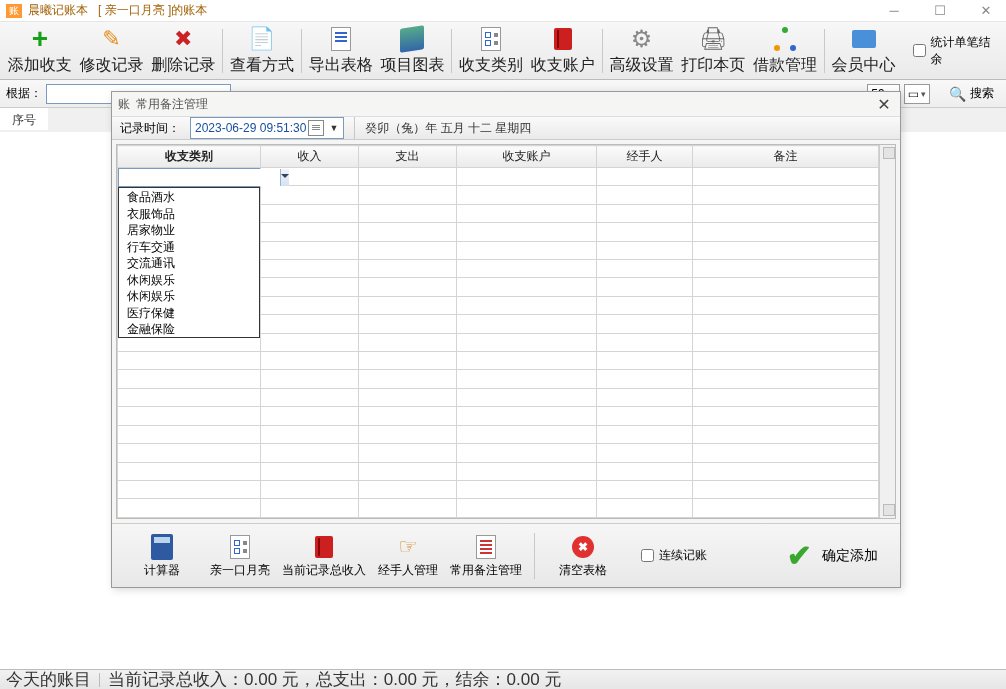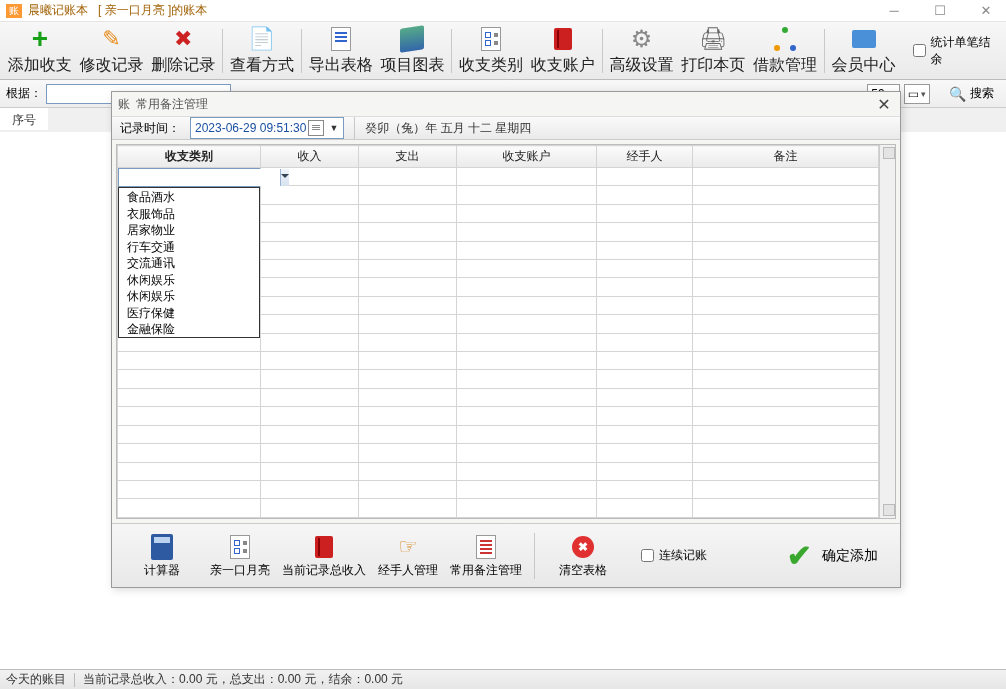--- a/index.html
+++ b/index.html
@@ -53,21 +53,21 @@
 .search-row .combo { height:20px; border:1px solid #999; background:#fff; display:flex; align-items:center; padding:0 3px; gap:2px; font-size:12px;}
 .search-row .combo .arr{ font-size:9px; color:#555;}
 .search-row .search-btn { display:flex; align-items:center; gap:3px; height:22px; padding:0 6px; cursor:pointer;}
 .ic-mag { color:#d07a2a; font-size:14px;}
 
 
 .bg-col { position:absolute; left:0; top:108px; height:22px; padding:4px 12px; color:#333; background:#fff;}
 .bg-grid { position:absolute; left:0; top:132px; right:0; bottom:20px; background:#fff;}
 
 
-.statusbar { position:absolute; left:0; right:0; bottom:0; height:20px; background:linear-gradient(#f2f2f2,#e6e6e6); border-top:1px solid #bbb; display:flex; align-items:center; padding:0 6px; gap:8px; font-size:12px; color:#333;}
+.statusbar { position:absolute; left:0; right:0; bottom:0; height:20px; background:linear-gradient(#f2f2f2,#e6e6e6); border-top:1px solid #bbb; display:flex; align-items:center; padding:0 6px; gap:8px; font-size:17px; color:#333;}
 .statusbar .sb-sep { width:1px; height:14px; background:#bbb;}
 
 
 .modal { position:absolute; left:111px; top:91px; width:790px; height:497px; background:#f5f5f3; border:1px solid #9a9a9a; box-shadow:2px 2px 8px rgba(0,0,0,.15); display:flex; flex-direction:column;}
 .modal-title { height:24px; display:flex; align-items:center; padding:0 6px; color:#555;}
 .modal-title .app-icon { margin-right:6px;}
 .modal-title .close { margin-left:auto; font-size:16px; color:#444; cursor:pointer; width:20px; text-align:center;}
 .modal-toolbar { height:24px; background:linear-gradient(#fafafa,#eaeaea); border-top:1px solid #ddd; border-bottom:1px solid #ccc; display:flex; align-items:center; padding:0 8px; gap:10px;}
 .modal-toolbar .dt-picker { display:flex; align-items:center; height:22px; border:1px solid #7a9ac0; background:#fff; padding:0 2px 0 4px; gap:2px;}
 .modal-toolbar .dt-picker .cal { width:16px; height:16px; border:1px solid #888; background:#fff; display:flex; align-items:center; justify-content:center;}

